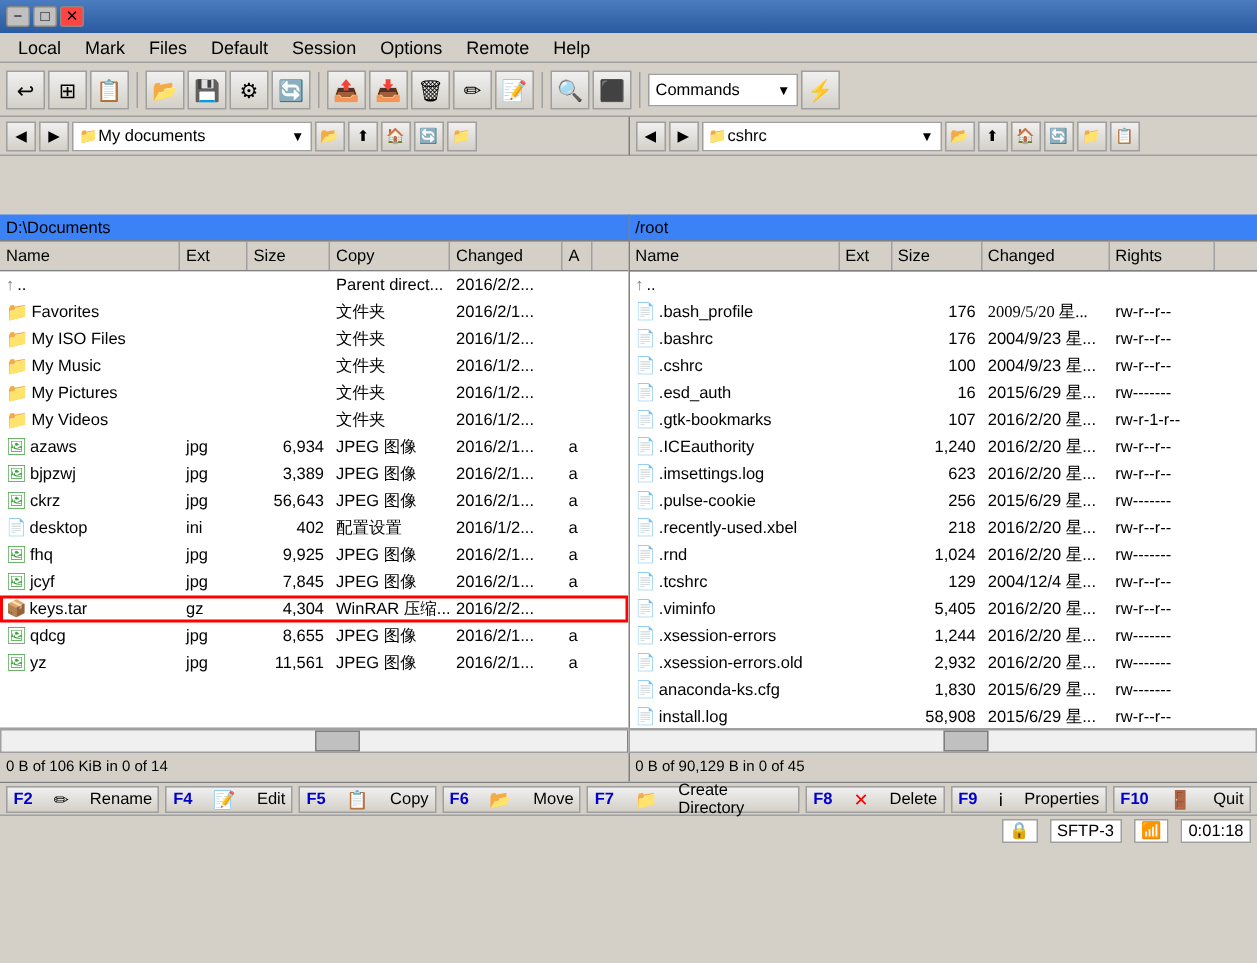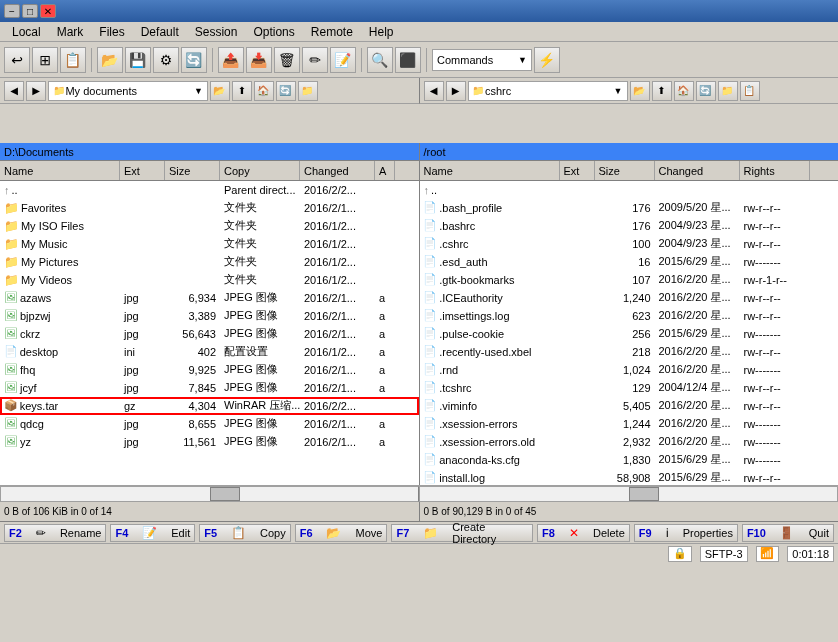--- a/index.html
+++ b/index.html
@@ -322,21 +322,21 @@
     <div class="file-cell rp-name" style="width:140px;"><span style="color:#808080;">↑</span> ..</div>
     <div class="file-cell rp-ext" style="width:35px;"></div>
     <div class="file-cell rp-size" style="width:60px;justify-content:flex-end;"></div>
     <div class="file-cell rp-changed" style="width:85px;"></div>
     <div class="file-cell rp-rights" style="width:70px;"></div>
   </div>
         <div class="file-row">
     <div class="file-cell rp-name" style="width:140px;"><span style="font-size:11px;">📄</span> .bash_profile</div>
     <div class="file-cell rp-ext" style="width:35px;"></div>
     <div class="file-cell rp-size" style="width:60px;justify-content:flex-end;">176</div>
-    <div class="file-cell rp-changed" style="width:85px;">2009/5/20 星...</div>
+    <div class="file-cell rp-changed" style="width:85px;font-family:Liberation Serif, serif;">2009/5/20 星...</div>
     <div class="file-cell rp-rights" style="width:70px;">rw-r--r--</div>
   </div>
         <div class="file-row">
     <div class="file-cell rp-name" style="width:140px;"><span style="font-size:11px;">📄</span> .bashrc</div>
     <div class="file-cell rp-ext" style="width:35px;"></div>
     <div class="file-cell rp-size" style="width:60px;justify-content:flex-end;">176</div>
     <div class="file-cell rp-changed" style="width:85px;">2004/9/23 星...</div>
     <div class="file-cell rp-rights" style="width:70px;">rw-r--r--</div>
   </div>
         <div class="file-row">

